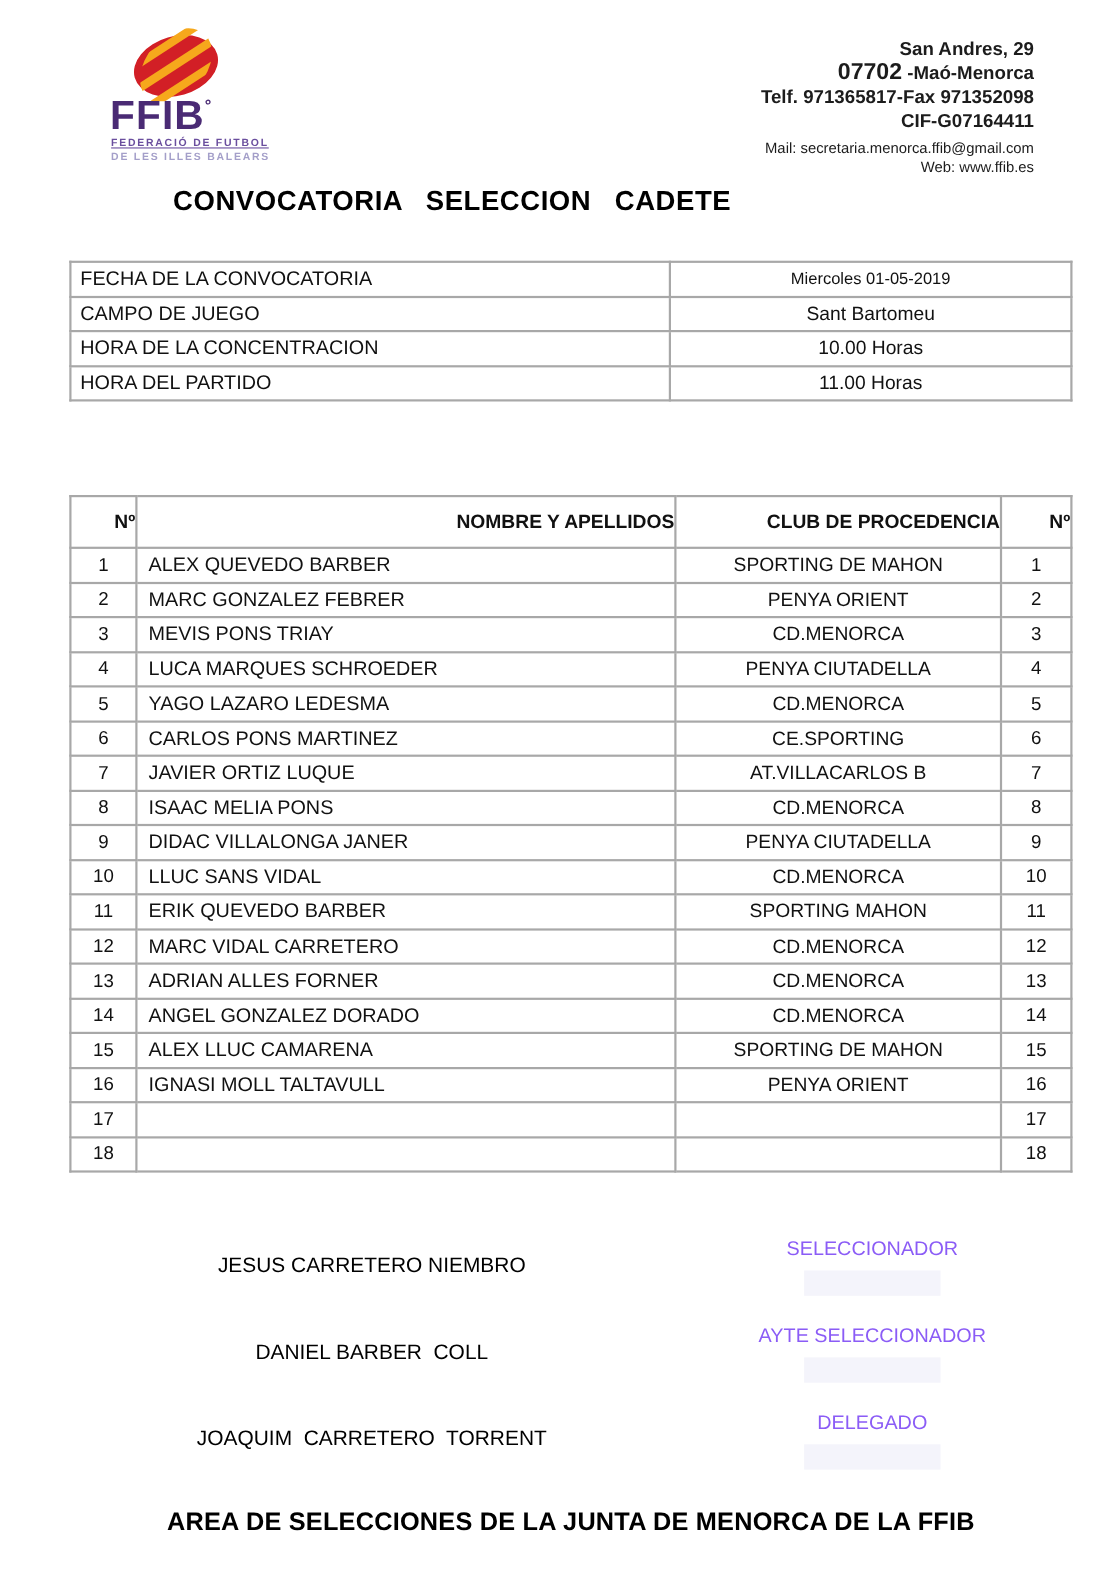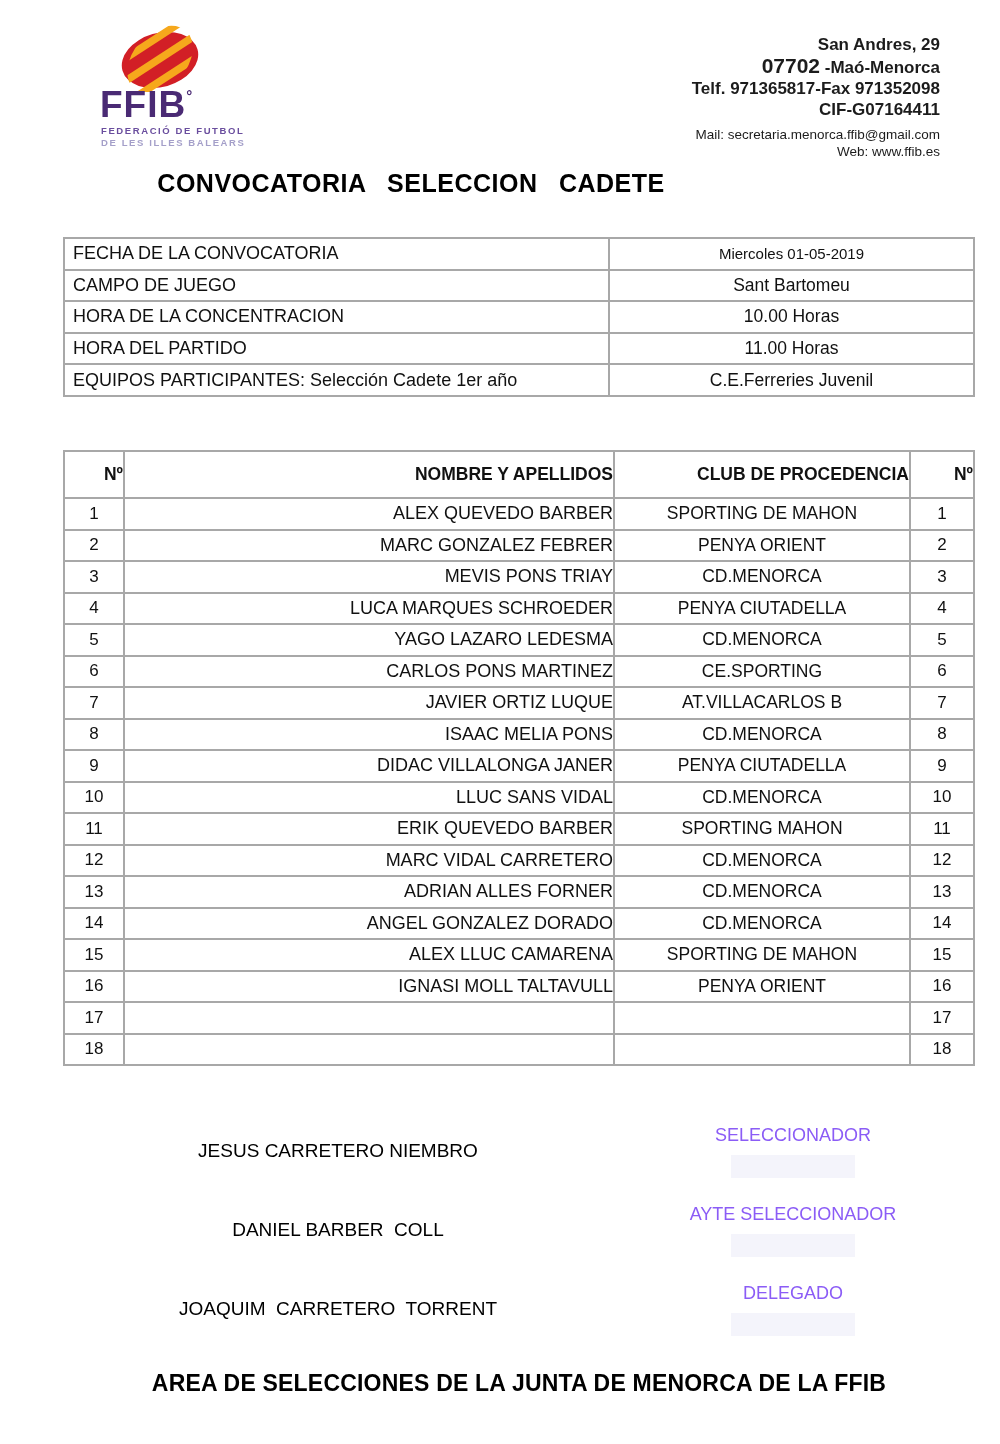--- a/index.html
+++ b/index.html
@@ -17,21 +17,21 @@
   
   .logo-art { position: absolute; left: 78px; top: 22px; }
   .logo-acronym {
     position: absolute; left: 100px; top: 84px;
     font-size: 37px; font-weight: bold; letter-spacing: 1px;
     color: #4a2a74; white-space: pre;
   }
   .logo-degree { font-size: 15px; vertical-align: 16px; }
   .logo-sub1 {
     position: absolute; left: 101px; top: 125px;
-    font-size: 9.5px; font-weight: bold; letter-spacing: 1.6px; color: #6a4e9e;
+    font-size: 9.5px; font-weight: bold; letter-spacing: 1.6px; color: #6a4e9e; text-decoration: underline;
   }
   .logo-sub2 {
     position: absolute; left: 101px; top: 137px;
     font-size: 9.5px; font-weight: bold; letter-spacing: 1.6px; color: #a49fc9;
   }
 
   .contact {
     position: absolute; top: 34px; right: 60px;
     text-align: right; color: #1c1c1c; line-height: 21px;
   }
@@ -55,21 +55,21 @@
   .info-table { position: absolute; left: 63px; top: 237px; width: 910px; }
   .info-table td { height: 31.6px; font-size: 18px; }
   .info-table .label { padding-left: 8px; text-align: left; border-radius: 11px; }
   .info-table .value { text-align: center; font-size: 17.5px; }
   .info-table .value.small { font-size: 15px; }
 
   .roster-table { position: absolute; left: 63px; top: 450px; width: 910px; }
   .roster-table th { height: 47px; font-size: 17.5px; text-align: right; font-weight: bold; }
   .roster-table td { height: 31.5px; font-size: 18px; }
   .roster-table .c-num { text-align: center; font-size: 17px; }
-  .roster-table .c-name { text-align: right; padding-left: 10px; margin-left: 48px; }
+  .roster-table .c-name { text-align: left; padding-left: 10px; margin-left: 48px; }
   .roster-table .c-club { text-align: center; font-size: 17.5px; }
 
   
   .staff { position: absolute; left: 63px; top: 1118px; width: 910px; }
   .staff-row { position: relative; height: 79px; }
   .staff-name {
     position: absolute; left: 0; top: 22px; width: 550px;
     text-align: center; font-size: 19px; white-space: pre; color: #000;
   }
   .staff-role {
@@ -137,24 +137,20 @@
         <td class="value">Sant Bartomeu</td>
       </tr>
       <tr>
         <td class="label">HORA DE LA CONCENTRACION</td>
         <td class="value">10.00 Horas</td>
       </tr>
       <tr>
         <td class="label">HORA DEL PARTIDO</td>
         <td class="value">11.00 Horas</td>
       </tr>
-      <tr>
-        <td class="label">EQUIPOS PARTICIPANTES: Selección Cadete 1er año</td>
-        <td class="value">C.E.Ferreries Juvenil</td>
-      </tr>
     </tbody>
   </table>
 
   <table class="roster-table">
     <colgroup>
       <col style="width:60px">
         <col style="width:490px">
         <col style="width:296px">
         <col style="width:64px">
     </colgroup>

